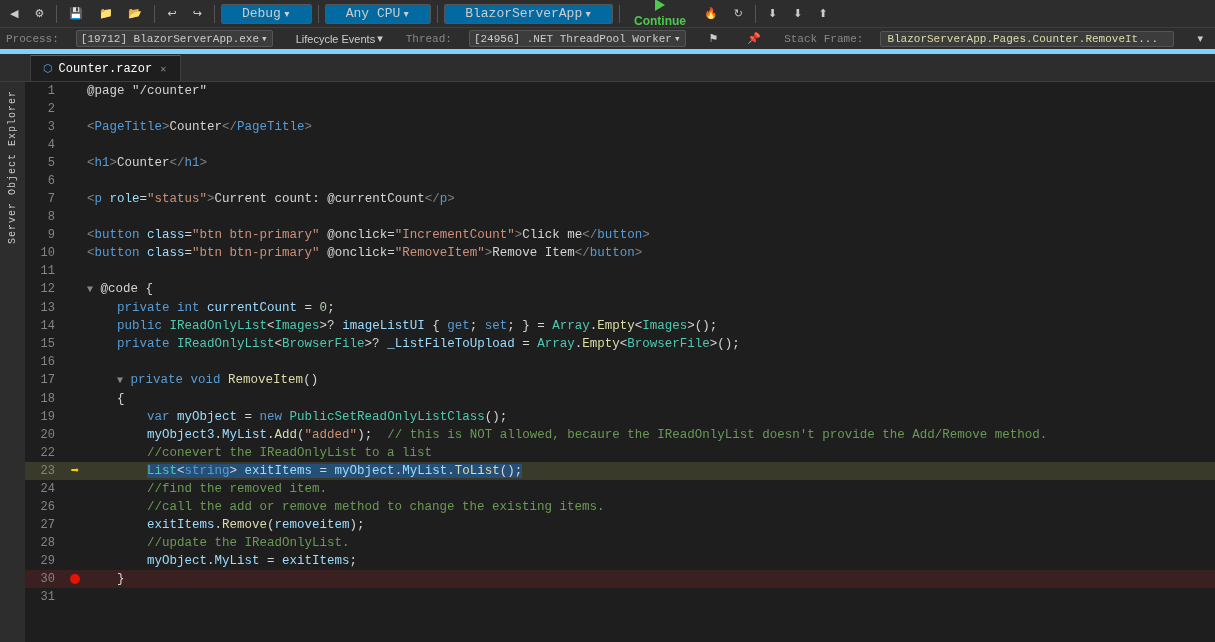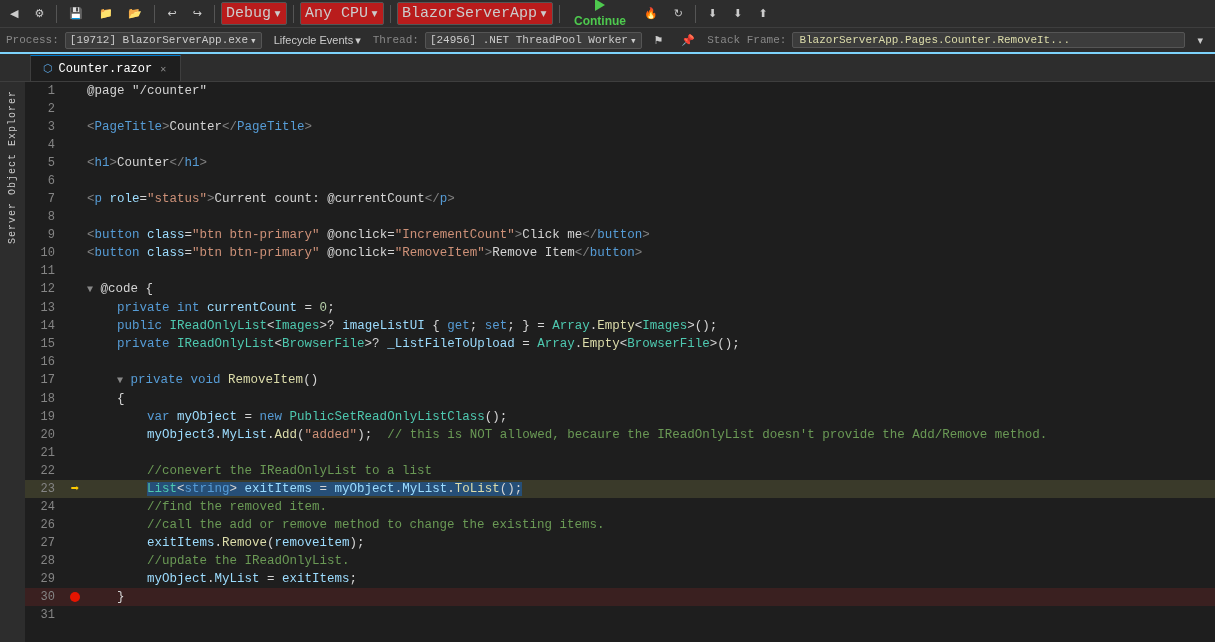--- a/index.html
+++ b/index.html
@@ -32,25 +32,25 @@
       padding: 2px 6px;
       cursor: pointer;
       display: flex;
       align-items: center;
       gap: 2px;
       border-radius: 2px;
       white-space: nowrap;
     }
     .toolbar-separator { width: 1px; height: 18px; background: #555; margin: 0 2px; }
     .toolbar-dropdown {
-      background: #b91c1c;
+      background: #0369a1;
       border: 1px solid #555;
       color: #ccc;
-      font-size: 15px;
-      padding: 1px 4px;
+      font-size: 13px;
+      padding: 1px 20px;
       border-radius: 2px;
       cursor: pointer;
       display: flex;
       align-items: center;
       gap: 2px;
     }
     .continue-btn {
       background: transparent;
       border: none;
       color: #4ec94e;
@@ -66,26 +66,26 @@
     .triangle-play {
       width: 0; height: 0;
       border-top: 6px solid transparent;
       border-bottom: 6px solid transparent;
       border-left: 10px solid #4ec94e;
     }
 
     
     .debug-bar {
       background: #2d2d2d;
-      border-bottom: 2px solid #7dd3fc;
+      border-bottom: 5px solid #7dd3fc;
       height: 26px;
       display: flex;
       align-items: center;
       padding: 0 6px;
-      gap: 6px;
+      gap: 17px;
       font-size: 11px;
       color: #ccc;
       flex-shrink: 0;
     }
     .debug-label { color: #888; }
     .debug-value {
       background: #3c3c3c;
       border: 1px solid #555;
       color: #ccc;
       font-size: 11px;
@@ -434,25 +434,20 @@
         <div class="line-number">19</div>
         <div class="line-indicator"></div>
         <div class="line-content">        <span class="kw">var</span> <span class="attr">myObject</span> = <span class="kw">new</span> <span class="class-name">PublicSetReadOnlyListClass</span>();</div>
       </div>
       <div class="code-line">
         <div class="line-number">20</div>
         <div class="line-indicator"></div>
         <div class="line-content">        <span class="attr">myObject3</span>.<span class="attr">MyList</span>.<span class="method">Add</span>(<span class="str">"added"</span>);  <span class="comment">// this is NOT allowed, becaure the IReadOnlyList doesn't provide the Add/Remove method.</span></div>
       </div>
       <div class="code-line">
-        <div class="line-number">21</div>
-        <div class="line-indicator"></div>
-        <div class="line-content">        </div>
-      </div>
-      <div class="code-line">
         <div class="line-number">22</div>
         <div class="line-indicator"></div>
         <div class="line-content">        <span class="comment">//conevert the IReadOnlyList to a list</span></div>
       </div>
       <div class="code-line current-line">
         <div class="line-number">23</div>
         <div class="line-indicator">
           <span class="arrow-indicator">➡</span>
         </div>
         <div class="line-content">        <span class="highlighted-code"><span class="class-name">List</span>&lt;<span class="kw">string</span>&gt; <span class="attr">exitItems</span> = <span class="attr">myObject</span>.<span class="attr">MyList</span>.<span class="method">ToList</span>();</span></div>

